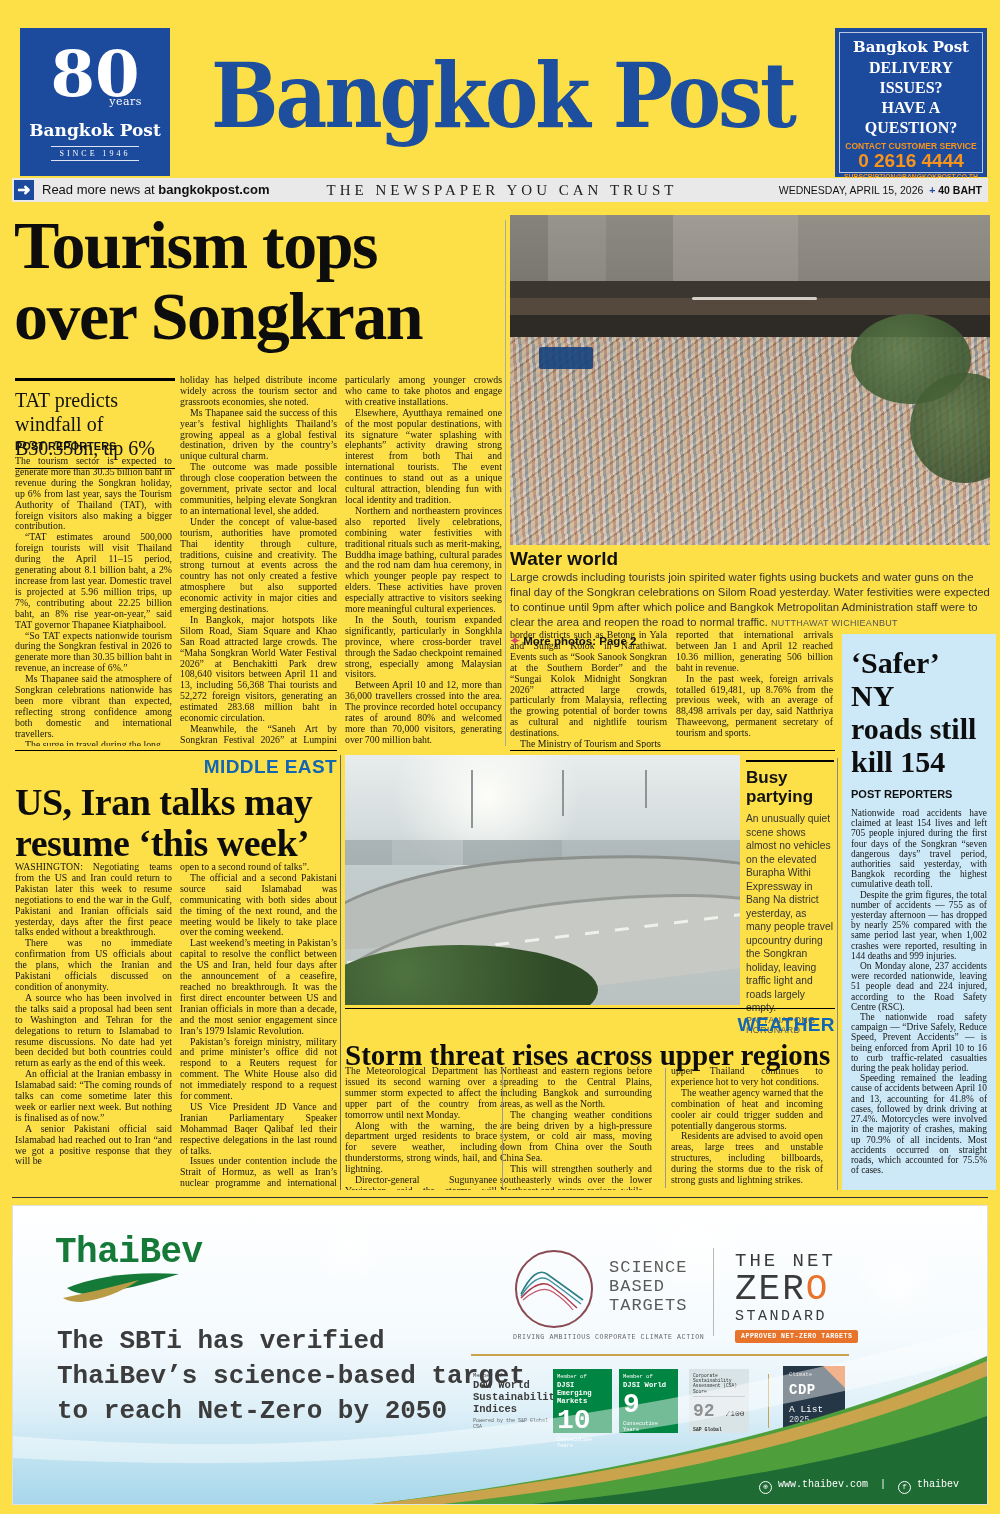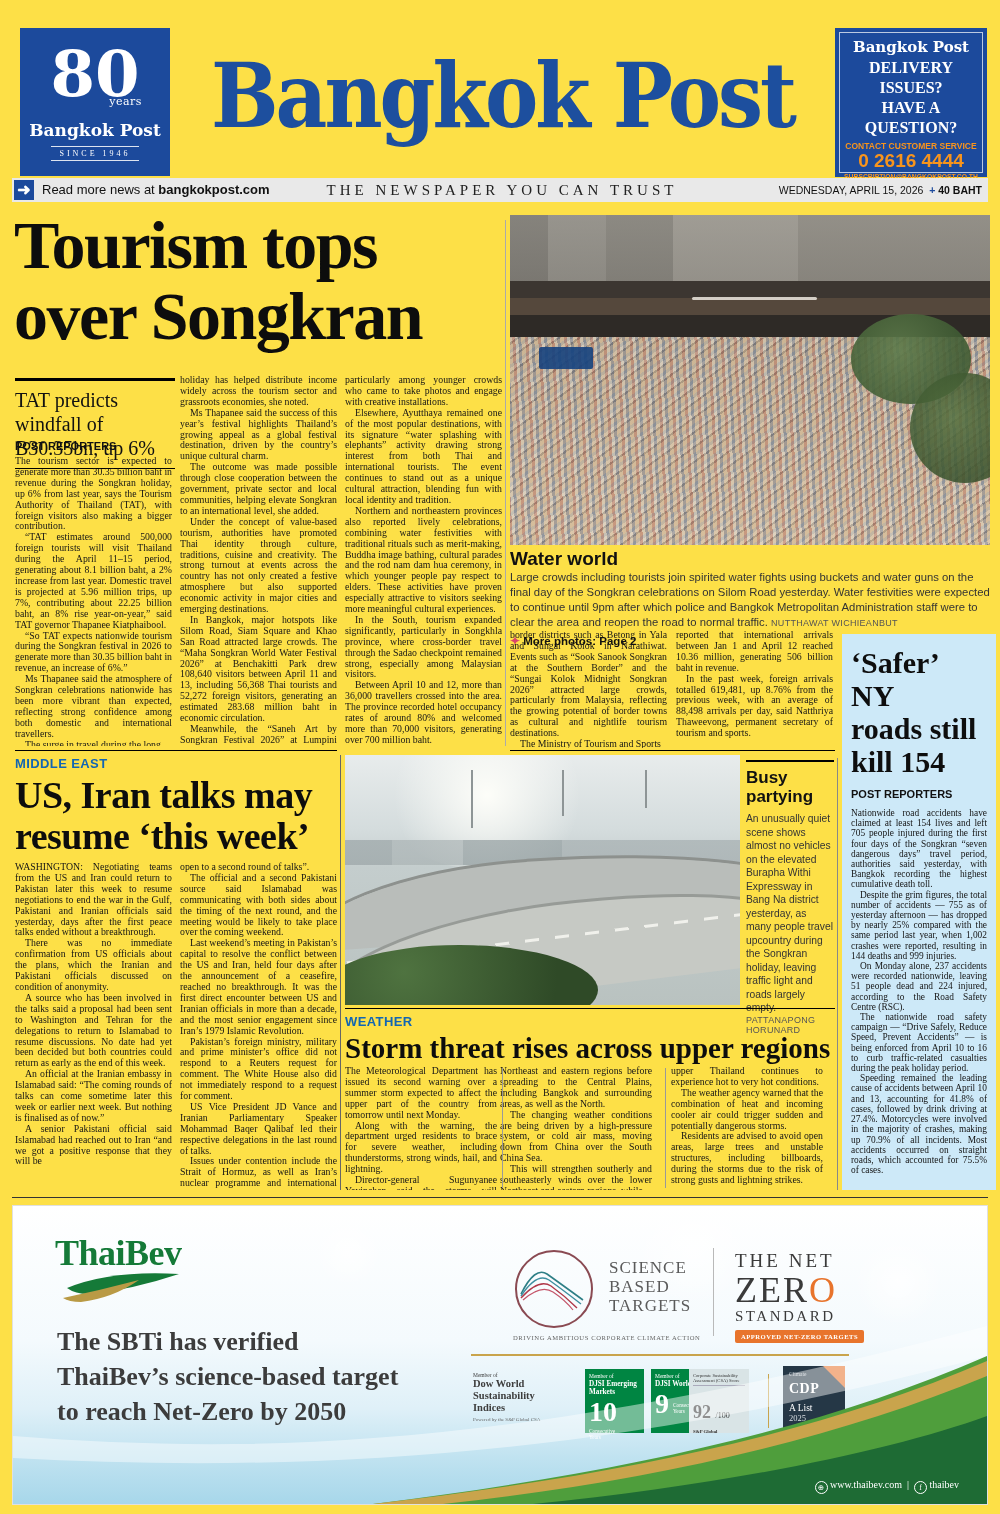--- a/index.html
+++ b/index.html
@@ -104,21 +104,21 @@
   .waterworld{left:510px;top:548px;width:482px;}
   .more-photos{font-family:"Liberation Sans",sans-serif;font-weight:bold;font-size:11.5px;color:#111;margin-top:3px;}
   .more-photos .diamond{color:#d8456b;font-size:12px;}
 
   .safer-box{left:842px;top:634px;width:154px;height:556px;background:#cde9f8;padding:10px 9px;box-sizing:border-box;}
   .safer-headline{font-size:30px;line-height:33px;font-weight:bold;color:#0e0e0e;margin:2px 0 10px 0;}
   .safer-body{font-size:9.4px;line-height:10.2px;text-align:justify;margin-top:8px;height:400px;overflow:hidden;}
   .safer-body p{margin:0;text-indent:9px;}
   .safer-body p:first-child{text-indent:0;}
 
-  .kicker{font-family:"Liberation Sans",sans-serif;font-weight:bold;font-size:13px;color:#1266b3;letter-spacing:.4px;}
+  .kicker{font-family:"Liberation Sans",sans-serif;font-weight:bold;font-size:19px;color:#1266b3;letter-spacing:.4px;text-align:right;}
   .sec-me{left:15px;top:750px;width:322px;border-top:1px solid #000;padding-top:5px;}
   .me-headline{font-size:38px;line-height:41px;font-weight:bold;color:#0d0d0d;margin:4px 0 10px 0;letter-spacing:-.5px;}
   .mecol{font-size:9.8px;line-height:10.9px;text-align:justify;overflow:hidden;}
   .mecol p{margin:0;text-indent:10px;}
   .mecol p:first-child{text-indent:0;}
   .me-col1{left:15px;top:862px;width:157px;height:326px;}
   .me-col2{left:180px;top:862px;width:157px;height:326px;}
 
   .busy-panel{left:746px;top:760px;width:88px;border-top:2px solid #000;padding-top:6px;}
   .busy-title{font-family:"Liberation Sans",sans-serif;font-weight:bold;font-size:17px;line-height:19px;color:#111;}
@@ -126,49 +126,49 @@
 
   .sec-weather{left:345px;top:1008px;width:490px;border-top:1px solid #000;padding-top:5px;}
   .weather-headline{font-size:29px;line-height:32px;font-weight:bold;color:#0d0d0d;margin:3px 0 0 0;}
   .w-col1{left:345px;top:1066px;width:152px;height:124px;}
   .w-col2{left:500px;top:1066px;width:152px;height:124px;}
   .w-col3{left:671px;top:1066px;width:152px;height:124px;}
 
   
   .ad{left:12px;top:1205px;width:976px;height:300px;overflow:hidden;border:1px solid #e0e0e0;box-sizing:border-box;
       background:linear-gradient(180deg,#ffffff 0%,#f4fafd 45%,#dff0f8 68%,#bfe2f0 85%,#a7d7ea 100%);
-      font-family:Liberation Serif, serif;}
+      font-family:Liberation Mono, monospace;}
   .bokeh{position:absolute;border-radius:50%;background:radial-gradient(circle,rgba(255,255,255,.8),rgba(255,255,255,0) 70%);}
   .tb-logo-text{position:absolute;left:42px;top:26px;font-size:36px;font-weight:bold;color:#157a38;letter-spacing:-.5px;}
   .tb-headline{position:absolute;left:44px;top:118px;font-size:26px;line-height:35px;font-weight:bold;color:#3c3c3c;}
   .sbt-circle{position:absolute;left:500px;top:42px;}
   .sbt-text{position:absolute;left:596px;top:52px;font-size:17px;line-height:19px;color:#5a5a5a;letter-spacing:1px;}
   .sbt-tagline{position:absolute;left:500px;top:128px;width:220px;font-size:6.6px;letter-spacing:.6px;color:#666;}
   .ad-vdiv{position:absolute;left:700px;top:42px;width:1px;height:88px;background:#b9b9b9;}
   .nz{position:absolute;left:722px;top:44px;width:130px;color:#3a3a3a;}
   .nz-1{font-size:19px;letter-spacing:3px;}
   .nz-2{font-size:36px;line-height:36px;letter-spacing:2px;font-weight:normal;}
   .nz-2 .o{color:#e8742c;}
   .nz-3{font-size:15px;letter-spacing:2.5px;}
   .nz-badge{display:inline-block;margin-top:4px;background:#e8742c;color:#fff;font-size:6.6px;font-weight:bold;
       letter-spacing:.5px;padding:3px 6px;border-radius:2px;}
   .ad-goldrule{position:absolute;left:458px;top:148px;width:378px;height:2px;background:#c9a44c;}
   .dj-text{position:absolute;left:460px;top:166px;width:78px;color:#3d3d3d;}
   .dj-member{font-size:5.5px;}
   .dj-name{font-size:10.5px;font-weight:bold;line-height:12px;}
   .dj-powered{font-size:5px;margin-top:3px;color:#666;}
-  .djsi-badge{position:absolute;top:163px;width:59px;height:64px;background:#008542;color:#fff;padding:4px 4px;box-sizing:border-box;margin-left:32px;}
+  .djsi-badge{position:absolute;top:163px;width:59px;height:64px;background:#008542;color:#fff;padding:4px 4px;box-sizing:border-box;}
   .djsi-label{font-size:5.5px;}
   .djsi-name{font-size:7.2px;font-weight:bold;line-height:8px;margin-top:1px;}
   .djsi-num{font-size:28px;font-weight:bold;line-height:26px;display:inline-block;margin-top:3px;}
   .djsi-unit{font-size:5.3px;display:inline-block;width:28px;vertical-align:bottom;line-height:6px;margin-bottom:3px;}
   .csa-card{position:absolute;left:676px;top:163px;width:60px;height:64px;background:#d9e4e6;color:#333;
       padding:4px;box-sizing:border-box;}
   .csa-top{font-size:4.6px;line-height:5.2px;border-bottom:1px solid #aab;padding-bottom:2px;}
-  .csa-score{font-size:18px;font-weight:bold;margin-top:16px;}
+  .csa-score{font-size:18px;font-weight:bold;margin-top:4px;}
   .csa-score small{font-size:8px;font-weight:normal;}
   .csa-brand{font-size:4.8px;font-weight:bold;margin-top:6px;}
   .ad-gvdiv{position:absolute;left:755px;top:168px;width:1px;height:54px;background:#c9a44c;}
   .cdp-badge{position:absolute;left:770px;top:160px;width:62px;height:66px;background:#253746;color:#fff;
       padding:5px 6px;box-sizing:border-box;}
   .cdp-corner{position:absolute;right:0;top:0;width:0;height:0;border-left:22px solid transparent;border-top:22px solid #e8742c;}
   .cdp-label{font-size:5.5px;color:#cfd6dc;}
   .cdp-brand{font-size:14px;font-weight:bold;margin-top:4px;letter-spacing:.5px;}
   .cdp-list{font-size:9.5px;margin-top:6px;}
   .cdp-year{font-size:8.5px;color:#d8dde2;}

